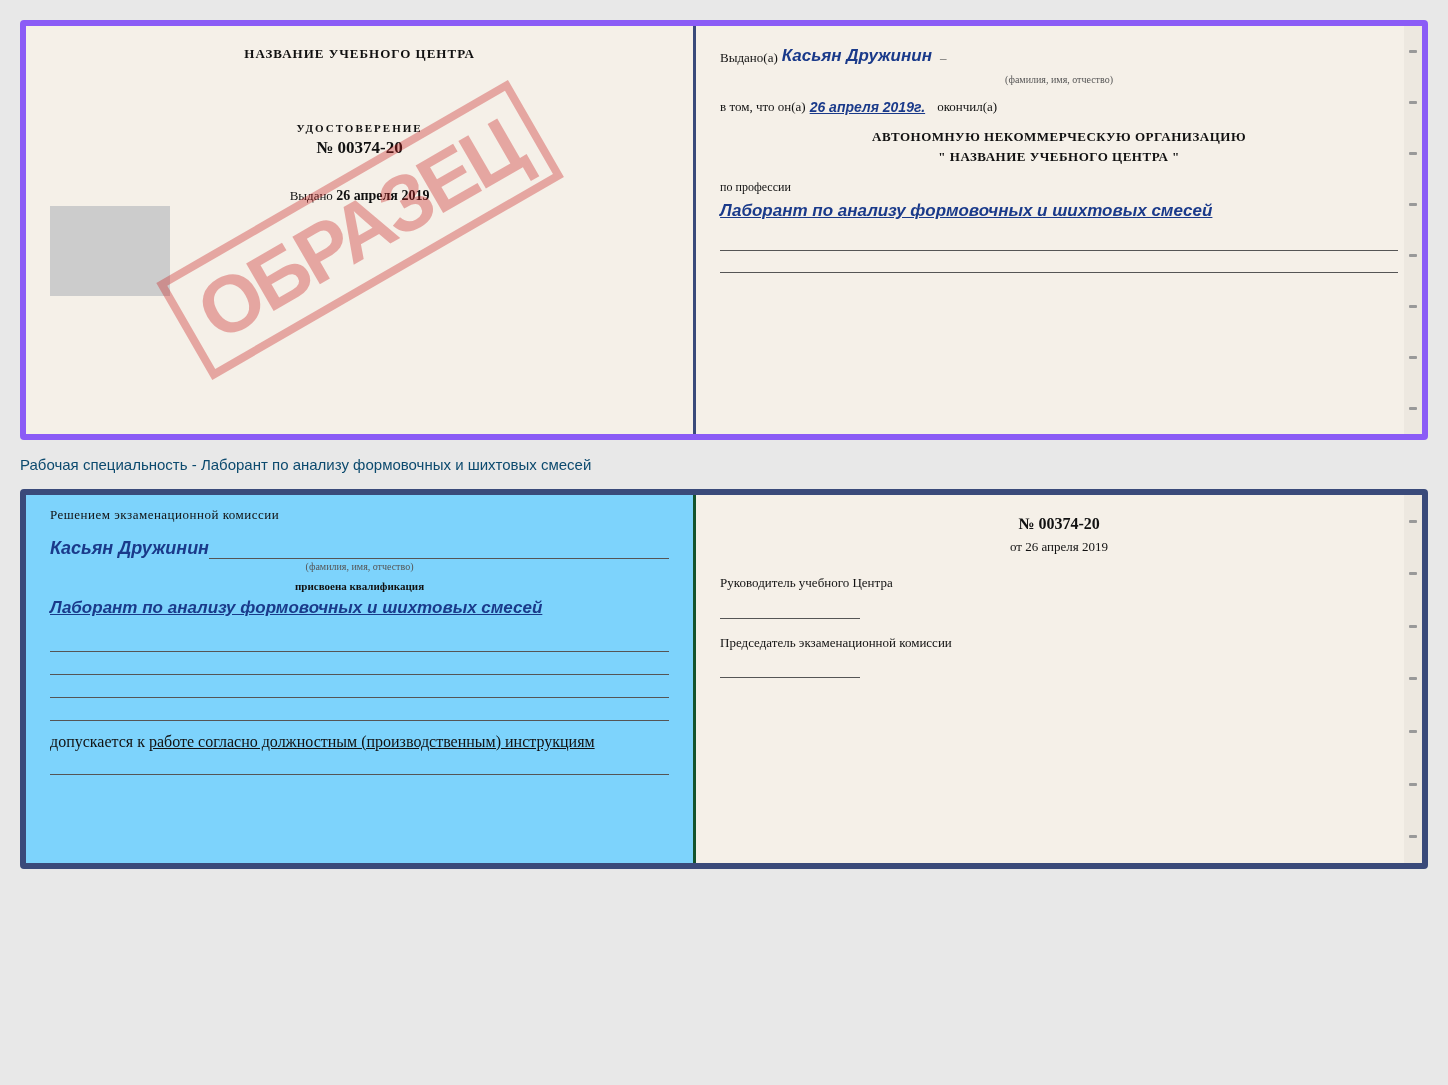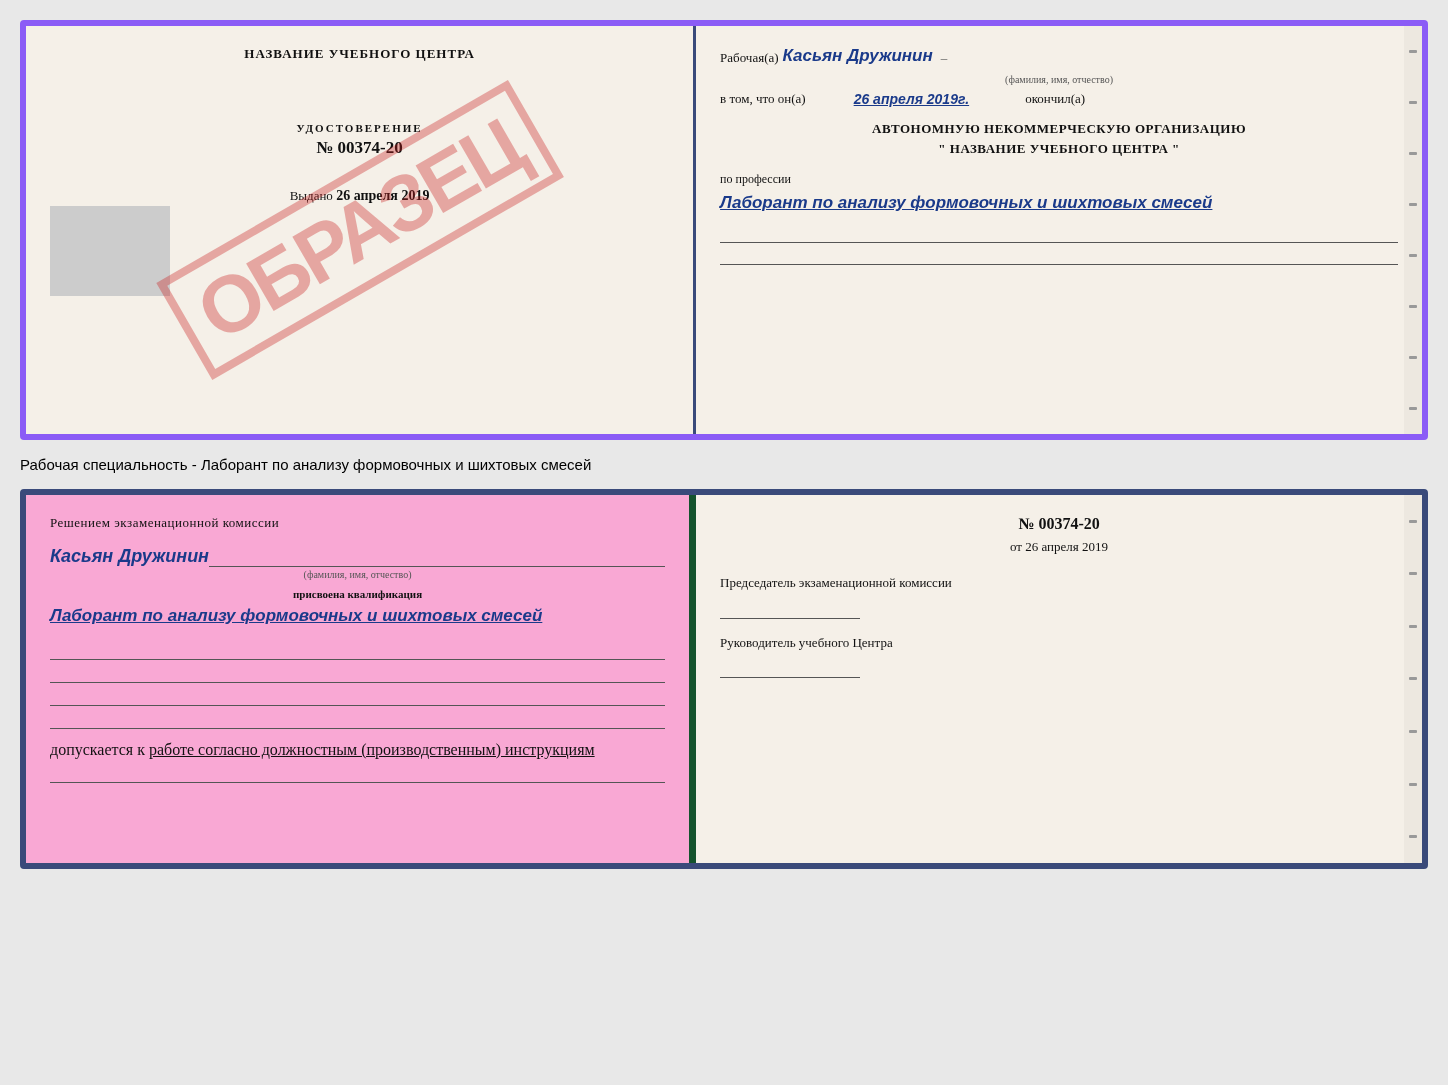--- a/index.html
+++ b/index.html
@@ -192,43 +192,43 @@
 
     .right-single-line {
       border-bottom: 1px solid #555;
       height: 18px;
       margin-bottom: 4px;
     }
 
     
     .middle-text {
       font-size: 15px;
-      color: #000000;
+      color: #0c4a6e;
       padding: 4px 0;
       font-family: Arial, sans-serif;
     }
 
     
     .bottom-book {
       background: #f5f0e8;
       border: 6px solid #3a4a7a;
       border-radius: 4px;
       display: flex;
       width: 100%;
       min-height: 380px;
       position: relative;
       overflow: hidden;
     }
 
     .bottom-left {
       width: 48%;
-      border-right: 7px solid #14532d;
-      padding: 20px 24px;
-      position: relative;
-      background: #f9a8d4;
+      border-right: 3px solid #14532d;
+      padding: 12px 24px;
+      position: relative;
+      background: #7dd3fc;
     }
 
     .bottom-right {
       width: 52%;
       padding: 20px 24px;
       background: #f5f0e8;
     }
 
     .section-title {
       font-size: 13px;
@@ -386,27 +386,27 @@
         <span>Выдано</span>
         <span class="cert-vydano-val">26 апреля 2019</span>
       </div>
 
       <div class="cert-mp">М.П.</div>
     </div>
 
     <div class="doc-right">
 
       <div class="right-line">
-        <span class="label-text">Рабочая(а)</span>
+        <span class="label-text">Выдано(а)</span>
         <span class="handwritten">Касьян Дружинин</span>
         <span style="margin: 0 8px; color:#555;">–</span>
       </div>
       <span class="small-label">(фамилия, имя, отчество)</span>
 
-      <div class="right-line" style="margin-top:6px;gap:44px;">
+      <div class="right-line" style="margin-top:14px;">
         <span class="label-text">в том, что он(а)</span>
         <span class="handwritten" style="font-size:14px; text-decoration:underline;">26 апреля 2019г.</span>
         <span class="label-text" style="margin-left:12px;">окончил(а)</span>
       </div>
 
       <div class="right-section">
         <div class="bold-center">АВТОНОМНУЮ НЕКОММЕРЧЕСКУЮ ОРГАНИЗАЦИЮ</div>
         <div class="bold-center">"  НАЗВАНИЕ УЧЕБНОГО ЦЕНТРА  "</div>
       </div>
 
@@ -463,29 +463,29 @@
 
     <div class="bottom-right">
 
       <div class="protocol-number">№ 00374-20</div>
       <div class="protocol-date">
         <span>от</span>
         <span>26 апреля 2019</span>
       </div>
 
       <div class="sign-section">
+        <div class="sign-label">Руководитель учебного Центра</div>
+        <div class="sign-line"></div>
+      </div>
+
+      <div class="sign-section">
         <div class="sign-label">Председатель экзаменационной комиссии</div>
         <div class="sign-line"></div>
       </div>
 
-      <div class="sign-section">
-        <div class="sign-label">Руководитель учебного Центра</div>
-        <div class="sign-line"></div>
-      </div>
-
       <div class="binding-marks">
         <div class="bmark"></div>
         <div class="bmark"></div>
         <div class="bmark"></div>
         <div class="bmark"></div>
         <div class="bmark"></div>
         <div class="bmark"></div>
         <div class="bmark"></div>
       </div>
     </div>

